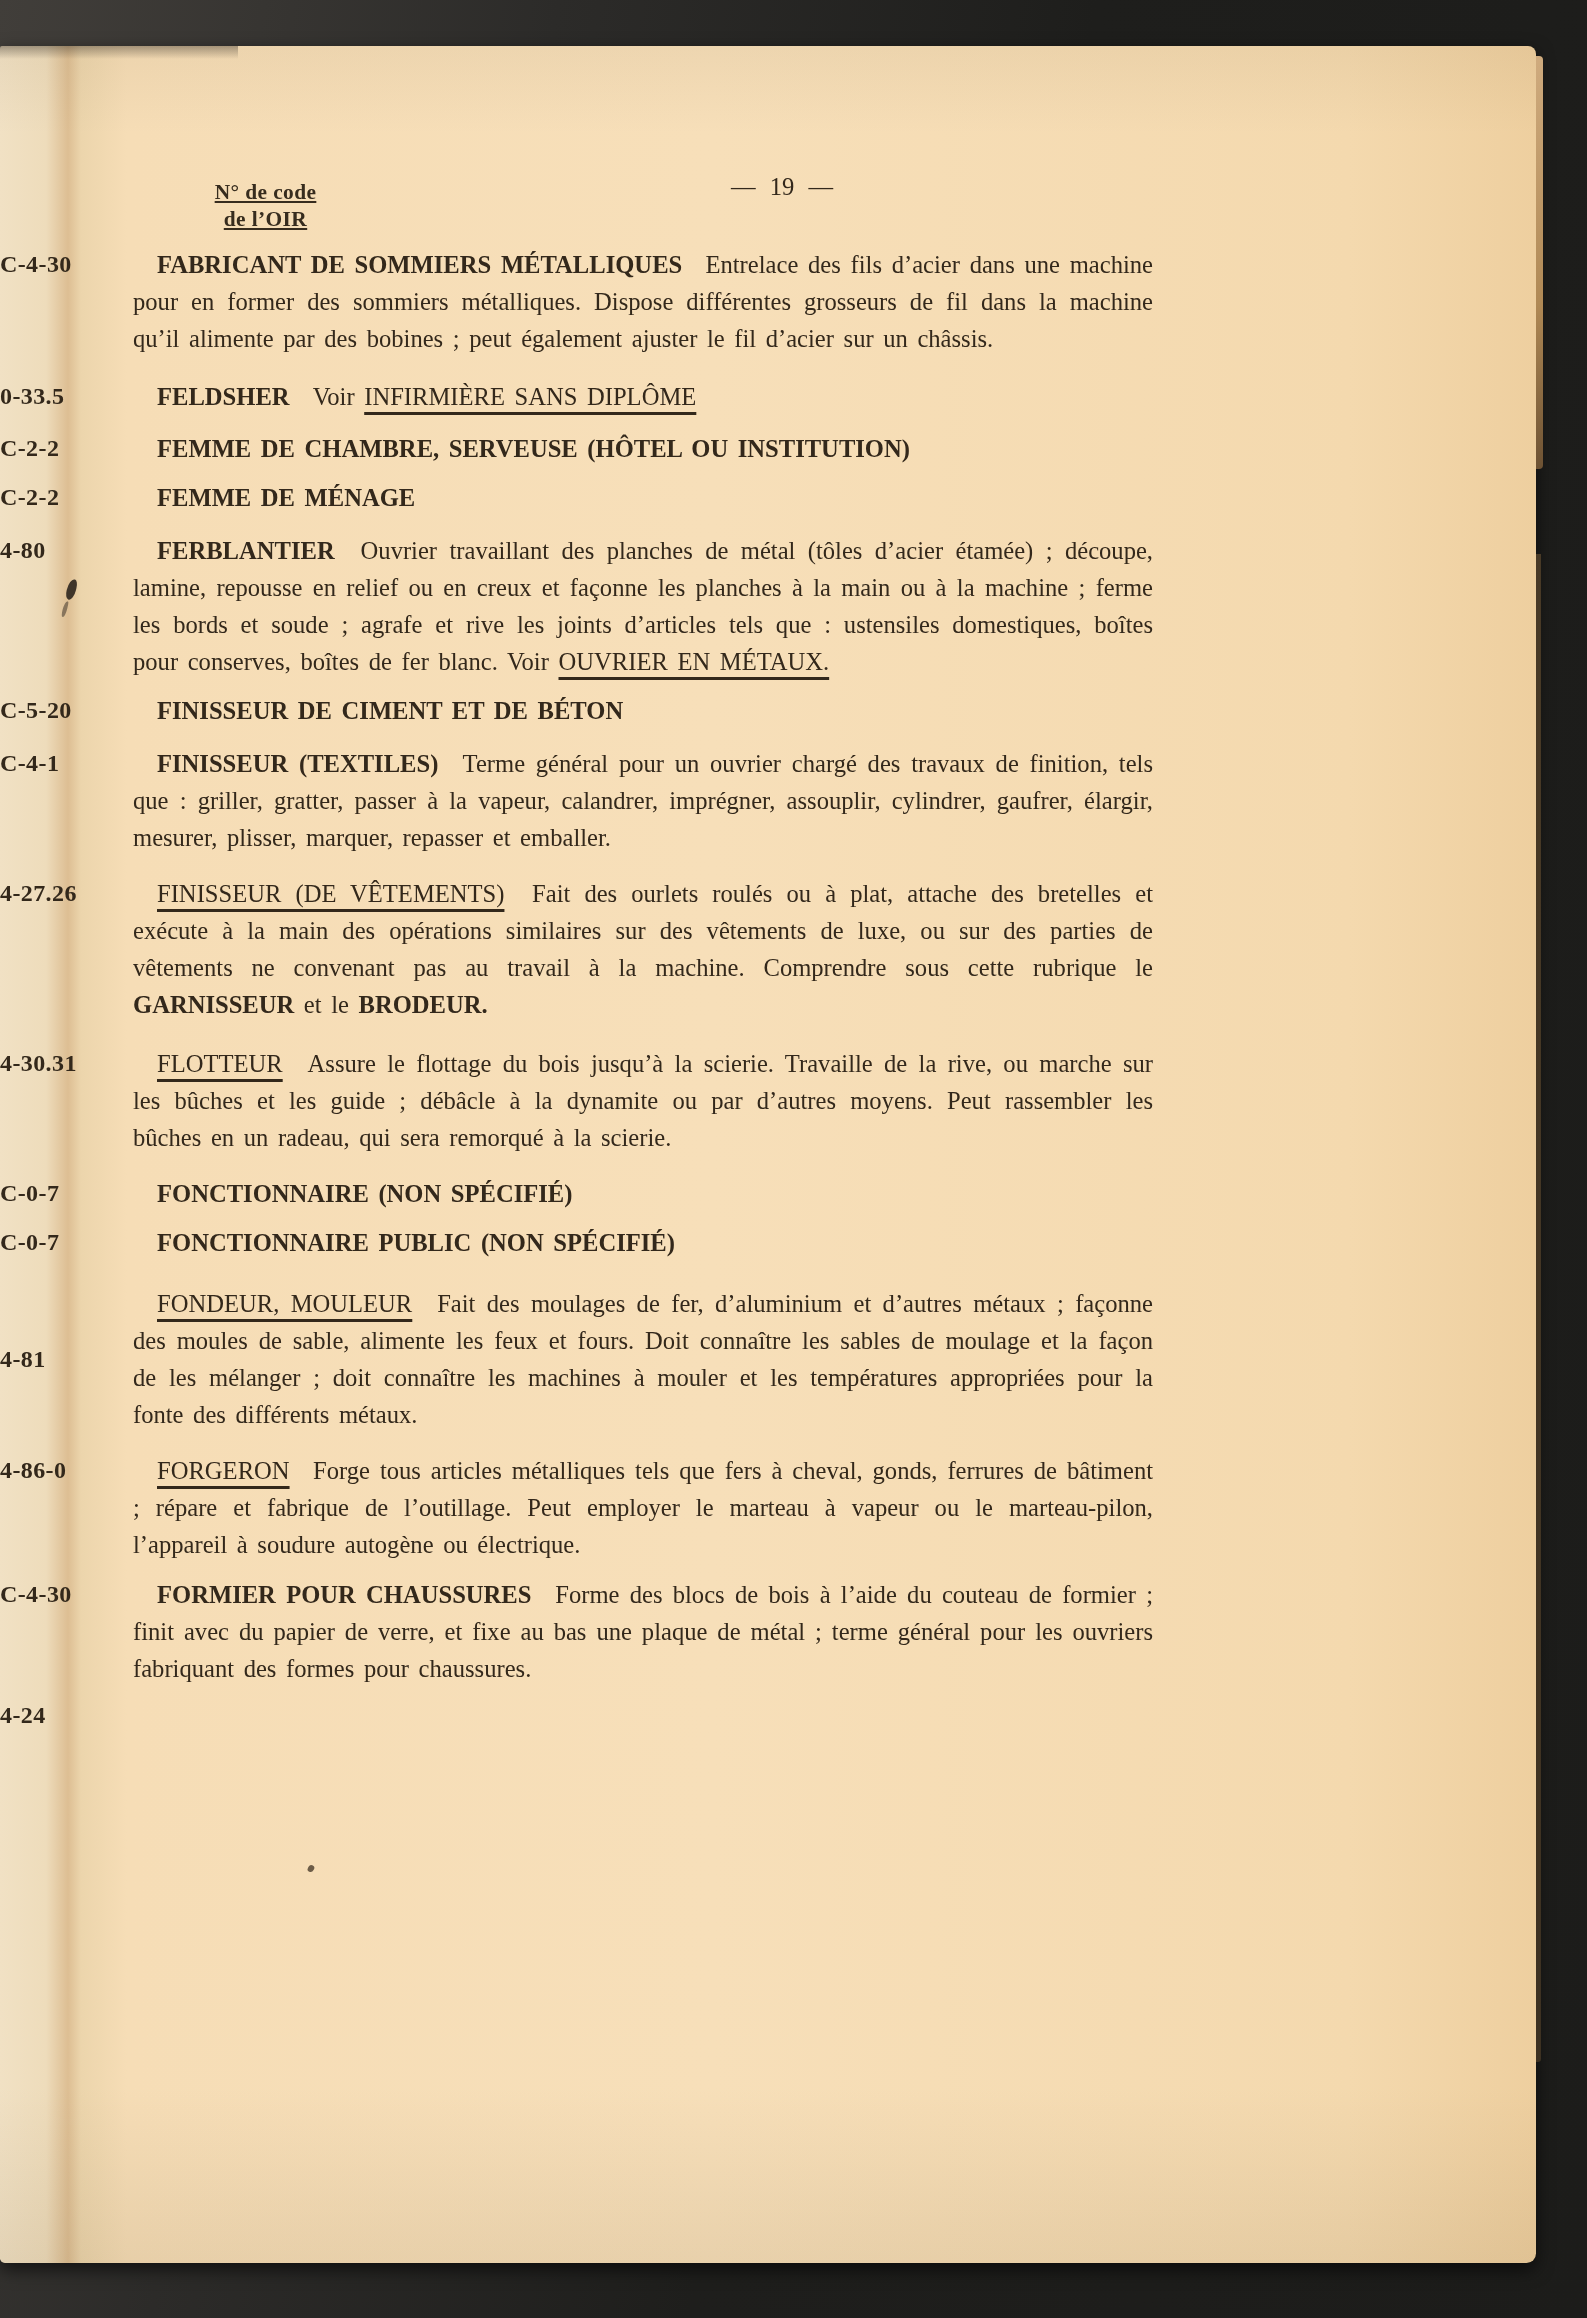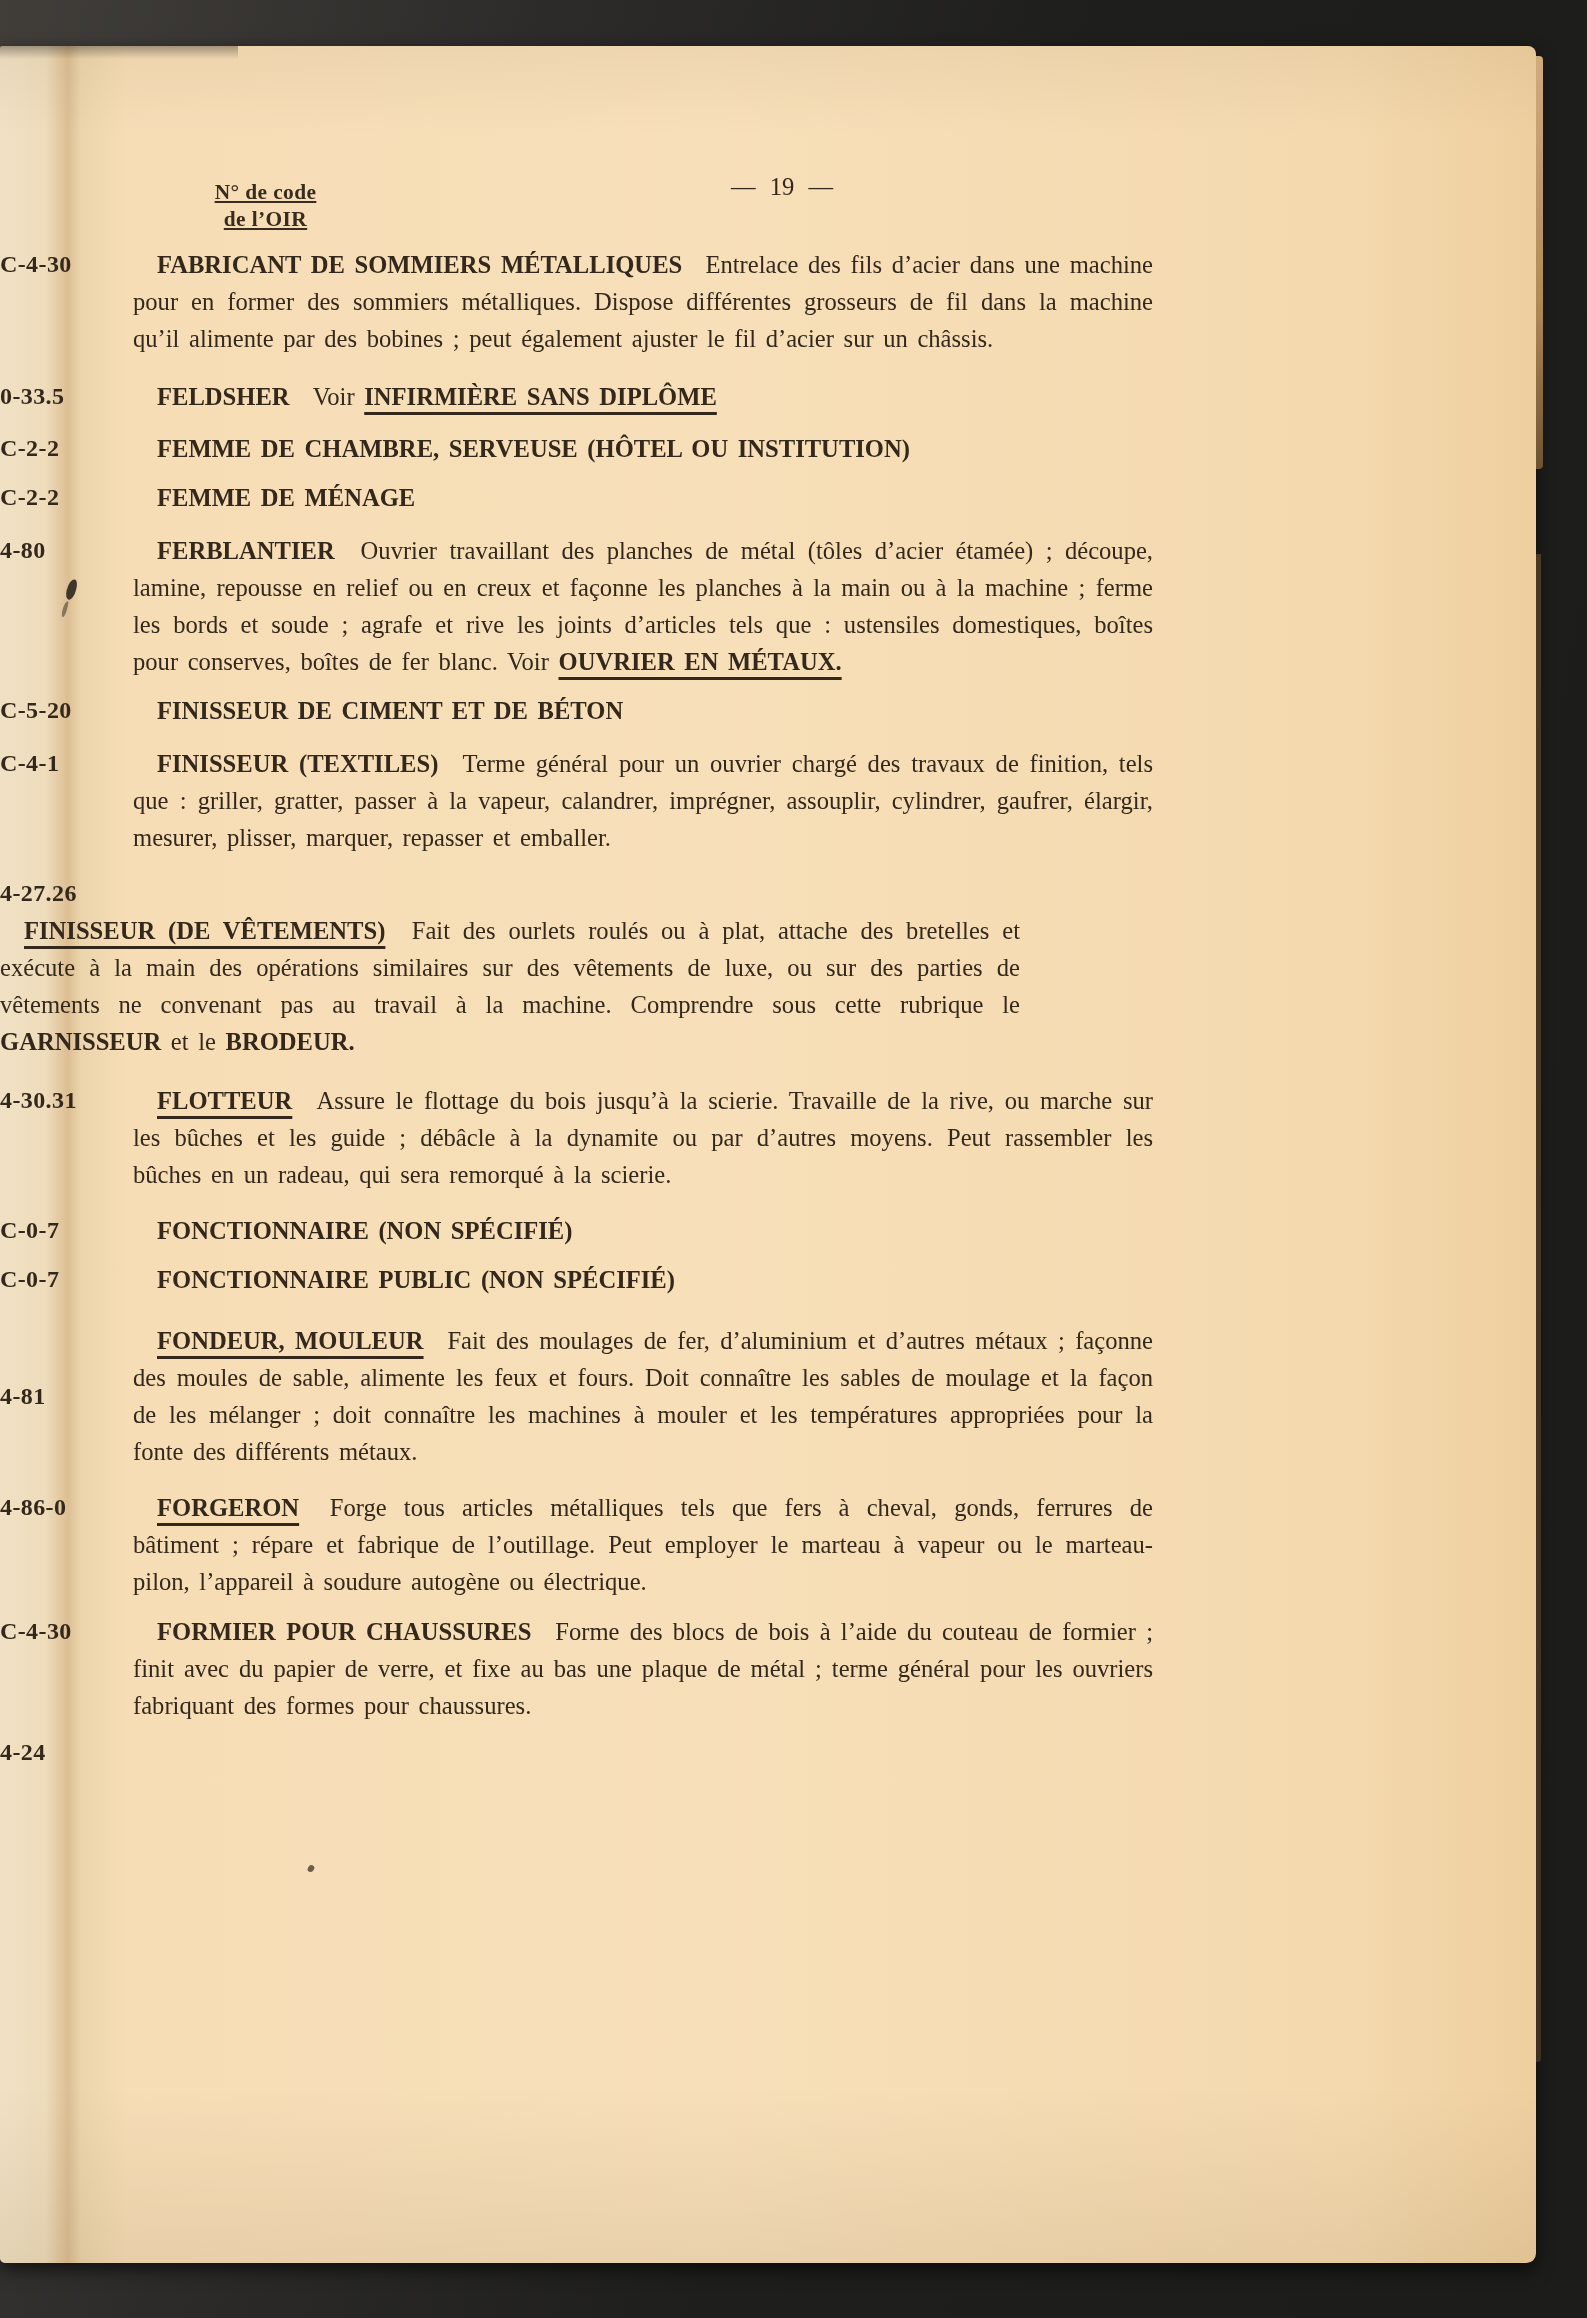--- a/index.html
+++ b/index.html
@@ -60,35 +60,35 @@
   .ebody{width:1020px;flex:none;font-size:24.6px;line-height:37px;text-align:justify;text-indent:24px;word-spacing:.14em;}
   .ebody span{text-indent:0;margin-top:36px;}
 
   .entry:nth-child(1){margin-top:0;}
   .entry:nth-child(2){margin-top:21.4px;}
   .entry:nth-child(3){margin-top:14.3px;}
   .entry:nth-child(4){margin-top:12px;}
   .entry:nth-child(5){margin-top:16.7px;}
   .entry:nth-child(6){margin-top:12px;}
   .entry:nth-child(7){margin-top:16px;}
-  .entry:nth-child(8){margin-top:19px;flex-direction:column;}
+  .entry:nth-child(8){margin-top:19px;}
   .entry:nth-child(9){margin-top:21.4px;}
   .entry:nth-child(10){margin-top:19px;}
   .entry:nth-child(11){margin-top:12.7px;}
   .entry:nth-child(12){margin-top:24px;align-items:center;}
   .entry:nth-child(13){margin-top:19px;}
   .entry:nth-child(14){margin-top:12.7px;}
   .entry:nth-child(15){margin-top:9.5px;}
   .entry:nth-child(16){margin-top:30px;}
   .entry:nth-child(16) .ebody,
   .entry:nth-child(16) .code{line-height:48px;}
 
   .seg-b{font-weight:bold;}
   .seg-bu{
-    font-weight:bold;
+    font-weight:normal;
     text-decoration:underline;
     text-decoration-thickness:3.2px;
     text-underline-offset:7.1px;
   }
   .seg-p{}
   .gap{padding-left:.55em;}
 </style>
 </head>
 <body>
 

